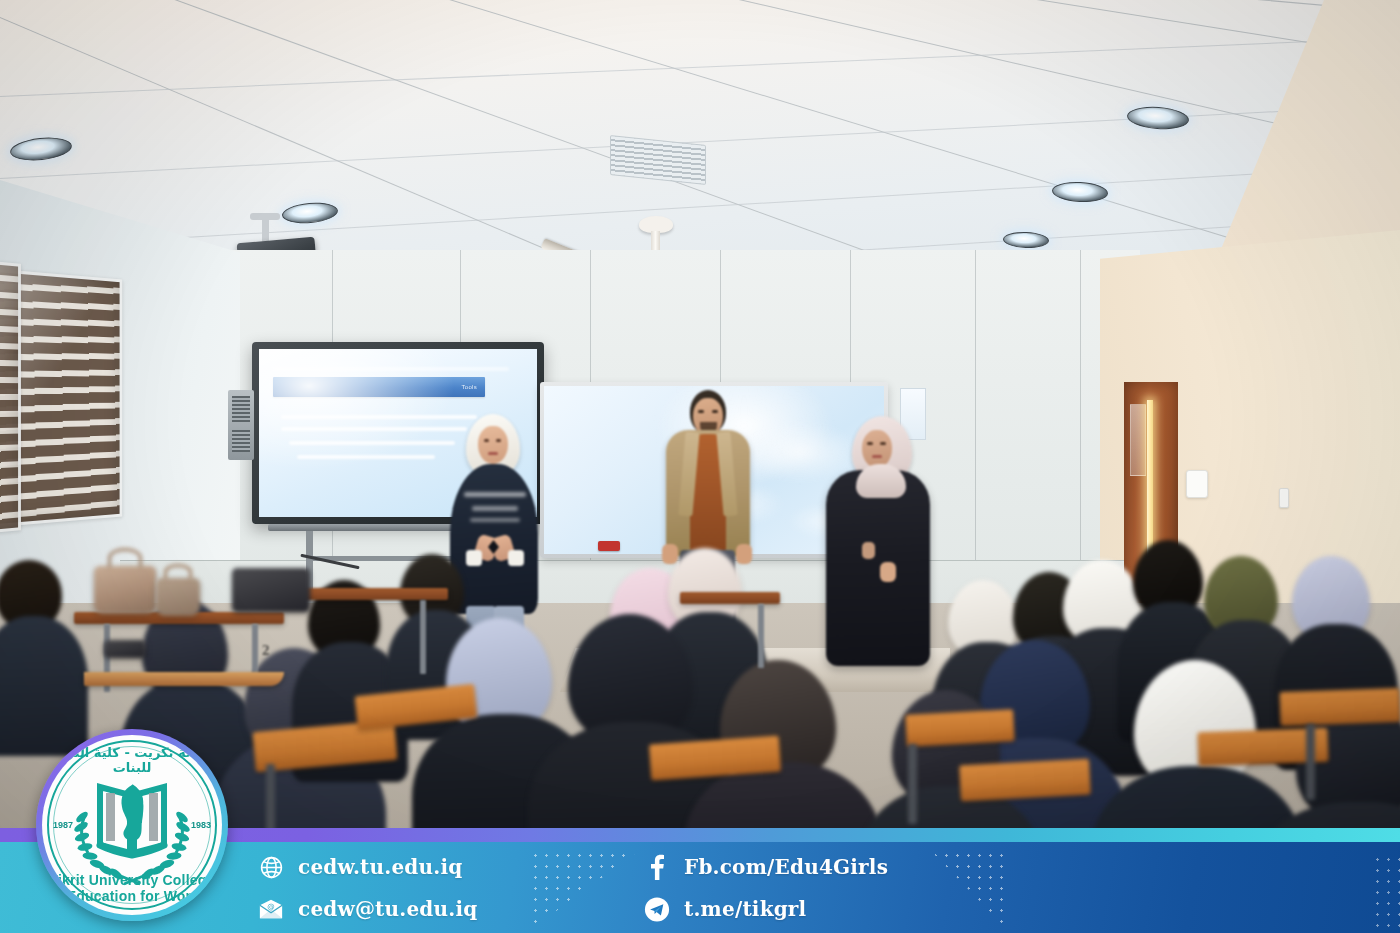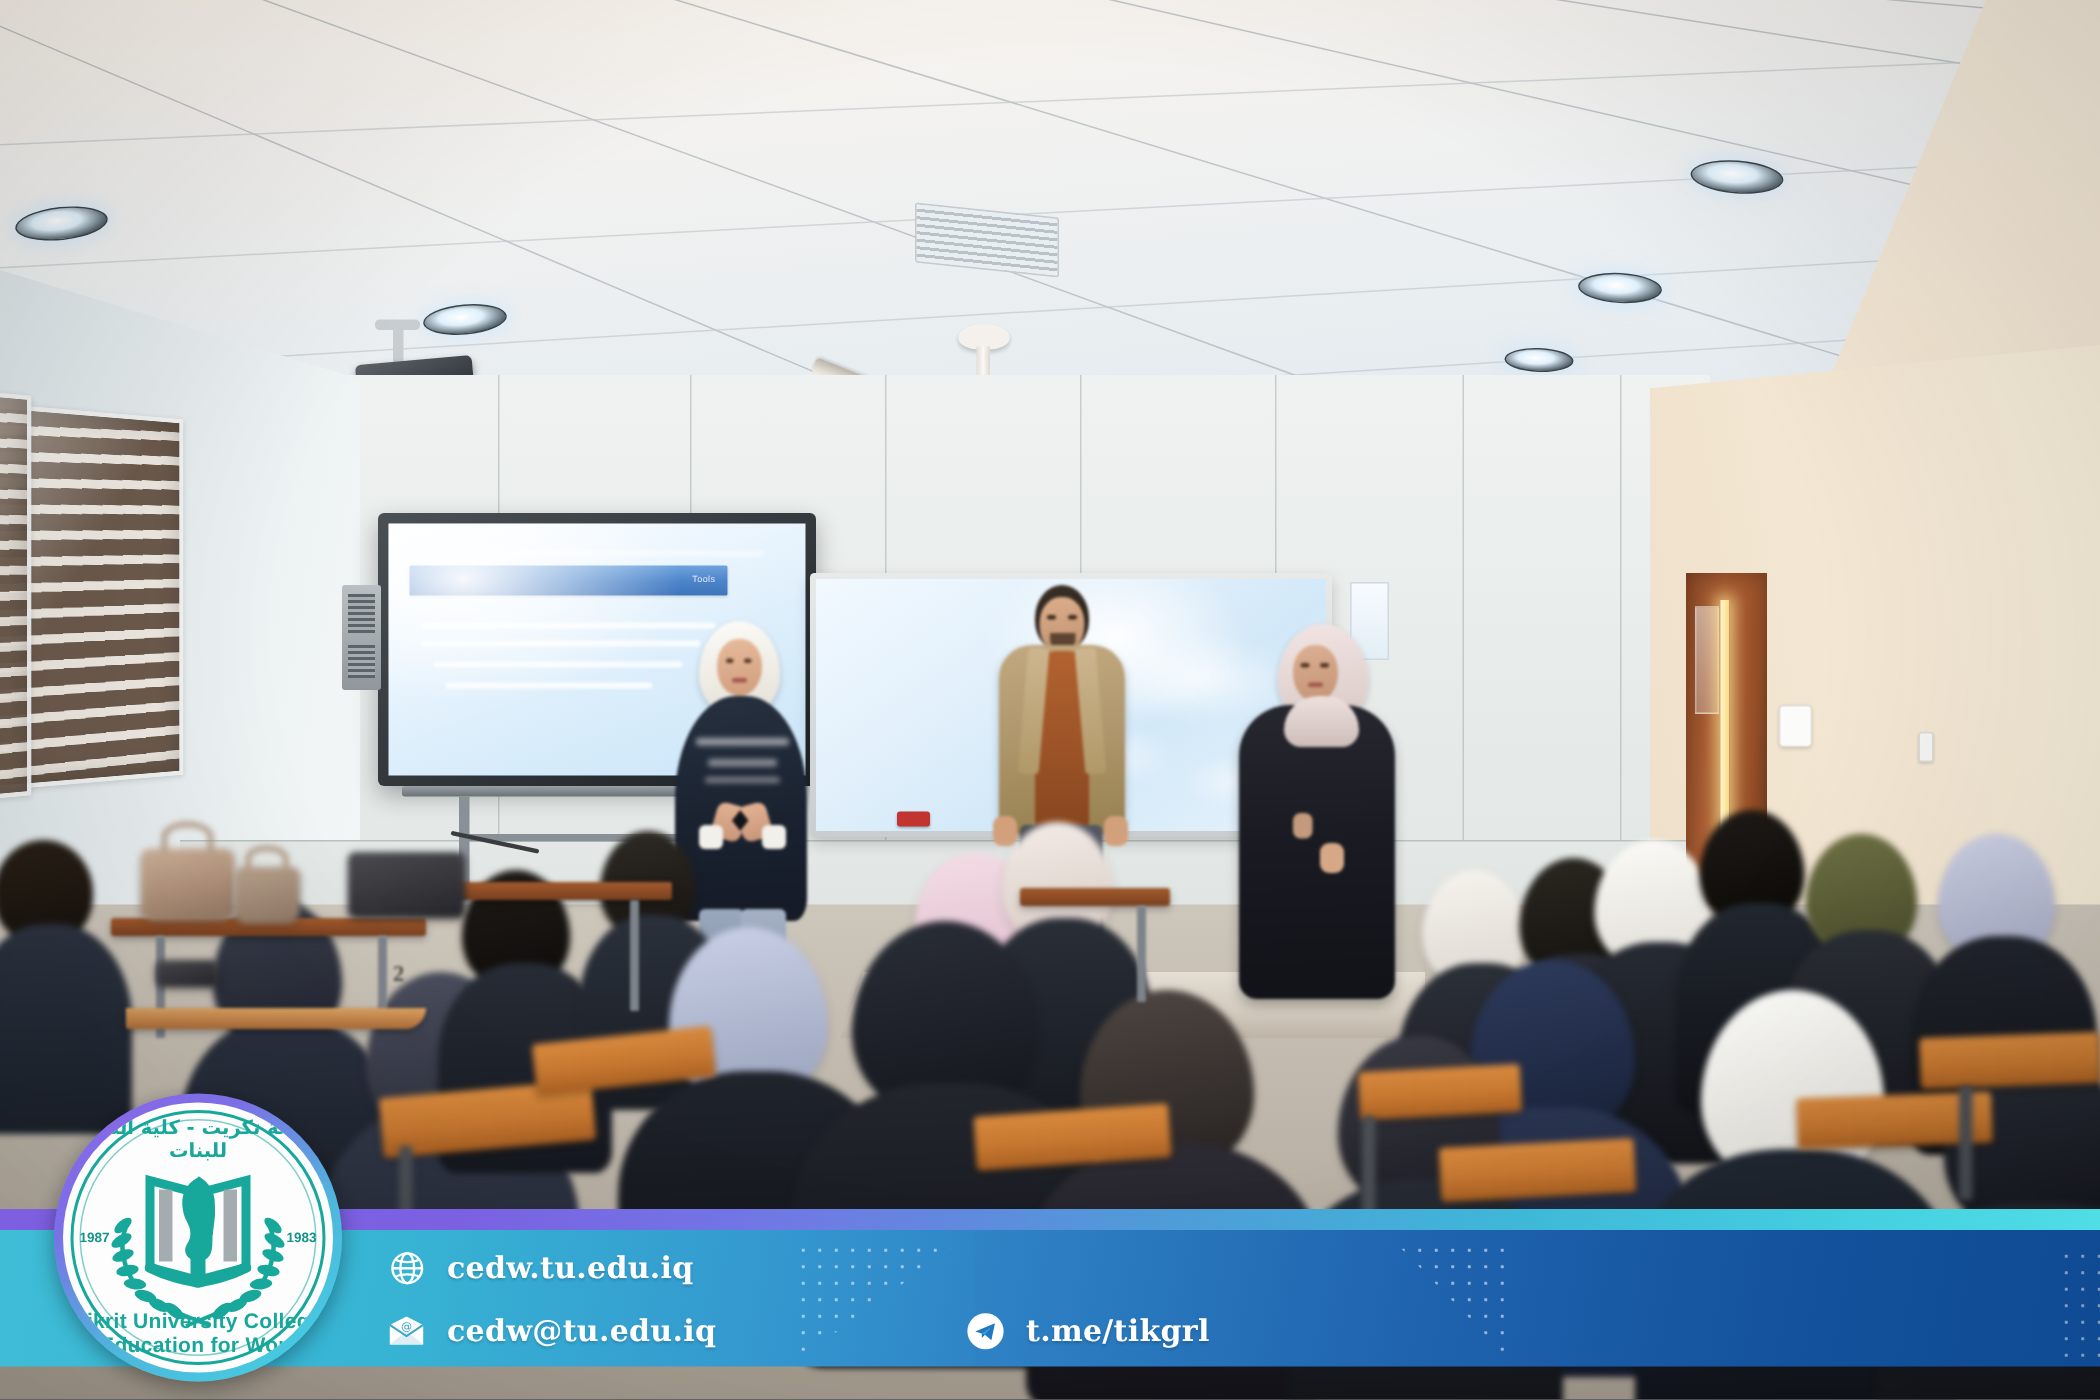--- a/index.html
+++ b/index.html
@@ -292,21 +292,21 @@
   .hijab {
     position: absolute;
     border-radius: 50% 50% 40% 40% / 58% 58% 42% 42%;
     box-shadow: 0 2px 4px rgba(0,0,0,.2);
   }
   .face { position: absolute; border-radius: 48% 48% 52% 52%; }
   .shoulders { position: absolute; border-radius: 46% 46% 10% 10%; }
 
   
   #footer {
-    position: absolute; left: 0; bottom: 0; width: 1400px; height: 127px; text-decoration: underline;
+    position: absolute; left: 0; bottom: 0; width: 1400px; height: 105px; text-decoration: underline;
   }
   .foot-accentbar {
     position: absolute; left: 0; top: 0; width: 1400px; height: 14px;
     background: linear-gradient(90deg,
       #7d5fe0 0%, #7b61e2 22%, #6f7ae4 38%,
       #4f9bd8 55%, #3fb7d8 72%, #45cfe0 88%, #4fdde6 100%);
   }
   .foot-left {
     position: absolute; left: 0; top: 14px; width: 650px; height: 91px;
     background: linear-gradient(100deg, #3fbcd6 0%, #37b4d4 40%, #3498cf 78%, #2f84c6 100%);
@@ -738,20 +738,28 @@
         <svg width="27" height="22" viewBox="0 0 28 22">
           <path d="M2 7 L14 1 L26 7 L26 21 L2 21 Z" fill="#ffffff"></path>
           <path d="M2 21 L13 12 L15 12 L26 21 Z" fill="#dfeef4"></path>
           <path d="M2 7 L14 15 L26 7" fill="none" stroke="#3aa7c6" stroke-width="1.4"></path>
           <text x="14" y="11" font-size="8" text-anchor="middle" fill="#3aa7c6" font-family="DejaVu Sans, sans-serif">@</text>
         </svg>
       </span>
       <span class="contact-text">cedw@tu.edu.iq</span>
     </div>
 
+    <div class="contact-row" style="left:644px;top:26px;">
+      <span class="contact-icon">
+        <svg width="16" height="26" viewBox="0 0 16 26">
+          <path d="M10.4 26 V14.4 H14.2 L14.8 9.9 H10.4 V7.1 C10.4 5.8 10.8 4.9 12.7 4.9 H15 V0.9 C14.6 0.85 13.2 0.7 11.6 0.7 C8.2 0.7 5.9 2.8 5.9 6.6 V9.9 H2 V14.4 H5.9 V26 Z" fill="#ffffff"></path>
+        </svg>
+      </span>
+      <span class="contact-text">Fb.com/Edu4Girls</span>
+    </div>
 
     <div class="contact-row" style="left:644px;top:68px;">
       <span class="contact-icon">
         <svg width="27" height="27" viewBox="0 0 28 28">
           <circle cx="14" cy="14" r="13" fill="#ffffff"></circle>
           <path d="M6.6 14.1 L20.8 8.3 L18.2 20.4 L13.6 16.6 L11.4 18.8 L11.3 15.6 Z" fill="#1f79c0"></path>
           <path d="M11.3 15.6 L18.6 10.6 L13.6 16.6 Z" fill="#3d9ad8"></path>
         </svg>
       </span>
       <span class="contact-text">t.me/tikgrl</span>

